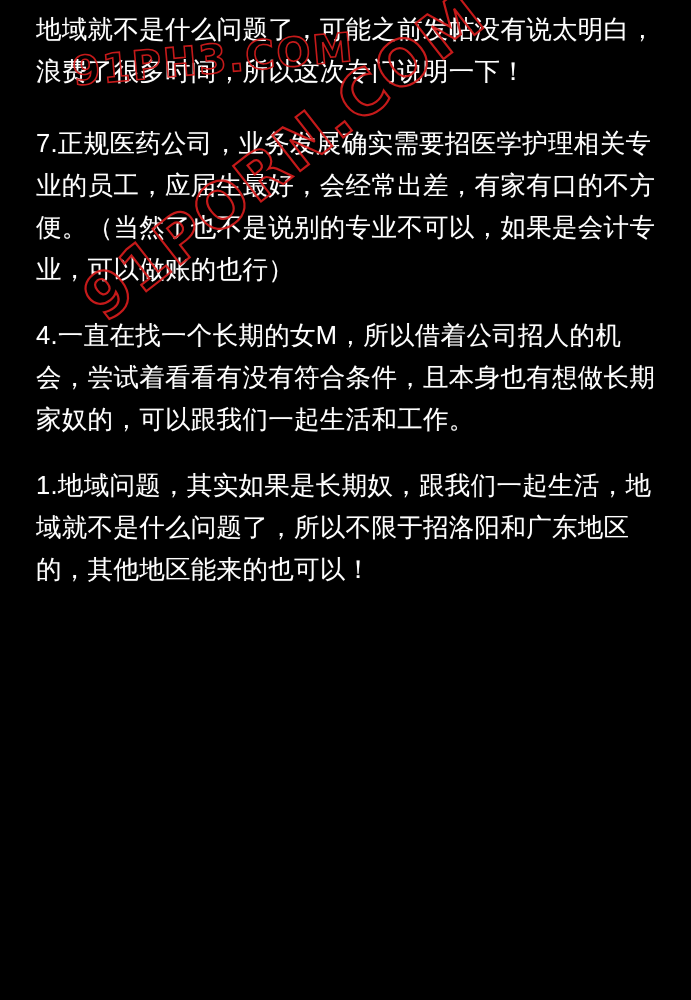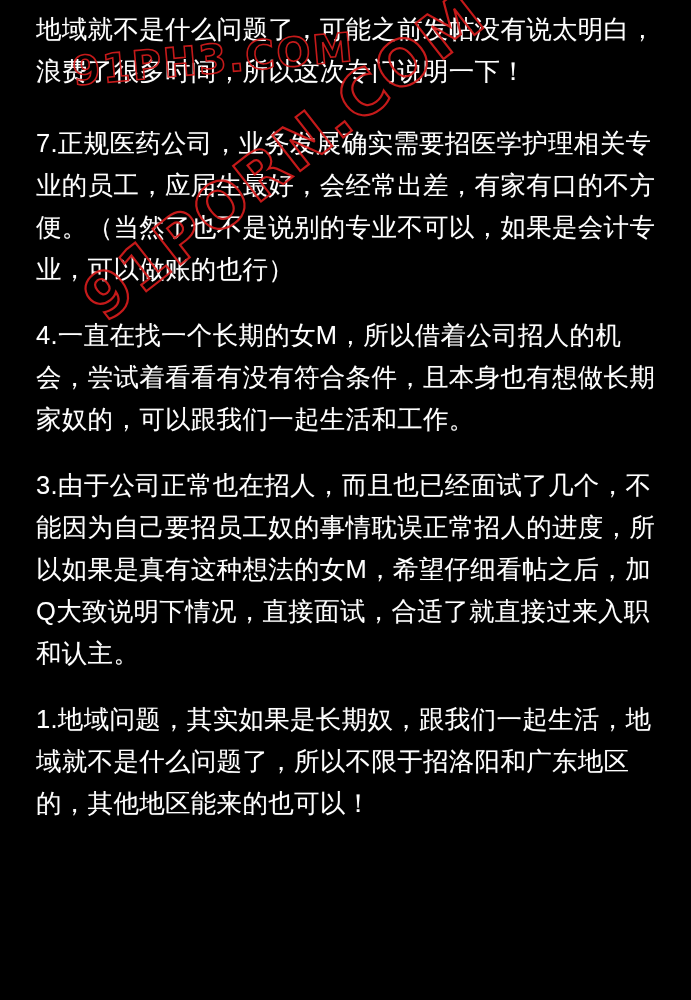--- a/index.html
+++ b/index.html
@@ -70,21 +70,20 @@
 </style>
 </head>
 <body>
 
 <div class="page">
 
   <div class="content">
     <p class="para first">地域就不是什么问题了，可能之前发帖没有说太明白，浪费了很多时间，所以这次专门说明一下！</p>
     <p class="para">7.正规医药公司，业务发展确实需要招医学护理相关专业的员工，应届生最好，会经常出差，有家有口的不方便。（当然了也不是说别的专业不可以，如果是会计专业，可以做账的也行）</p>
     <p class="para">4.一直在找一个长期的女M，所以借着公司招人的机会，尝试着看看有没有符合条件，且本身也有想做长期家奴的，可以跟我们一起生活和工作。</p>
-    <p class="para">3.由于公司正常也在招人，而且也已经面试了几个，不能因为自己要招员工奴的事情耽误正常招人的进度，所以如果是真有这种想法的女M，希望仔细看帖之后，加Q大致说明下情况，直接面试，合适了就直接过来入职和认主。</p>
     <p class="para">1.地域问题，其实如果是长期奴，跟我们一起生活，地域就不是什么问题了，所以不限于招洛阳和广东地区的，其他地区能来的也可以！</p>
   </div>
 
   <div class="watermark-layer">
     <span class="wm wm-1">91PH3.COM</span>
     <span class="wm wm-2">91PORN.COM</span>
   </div>
 
 </div>
 

